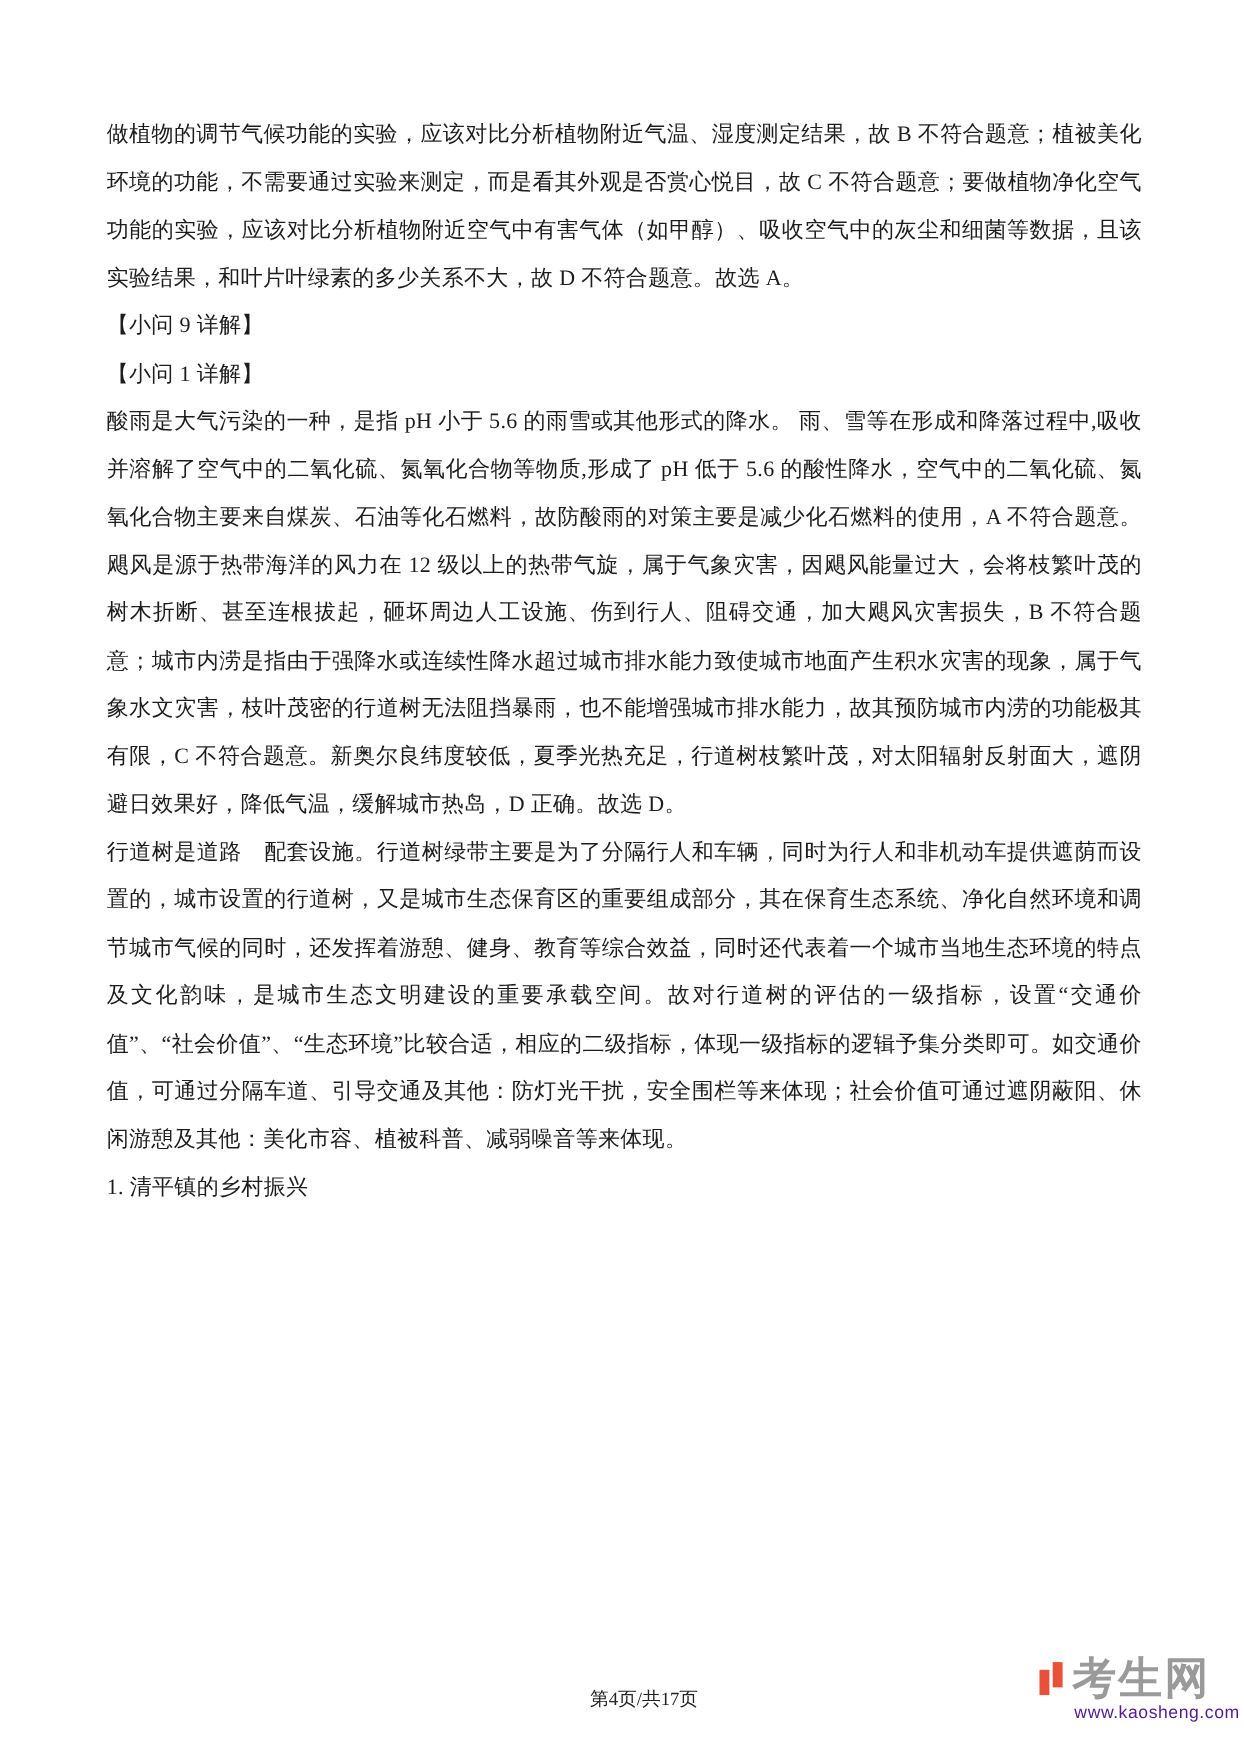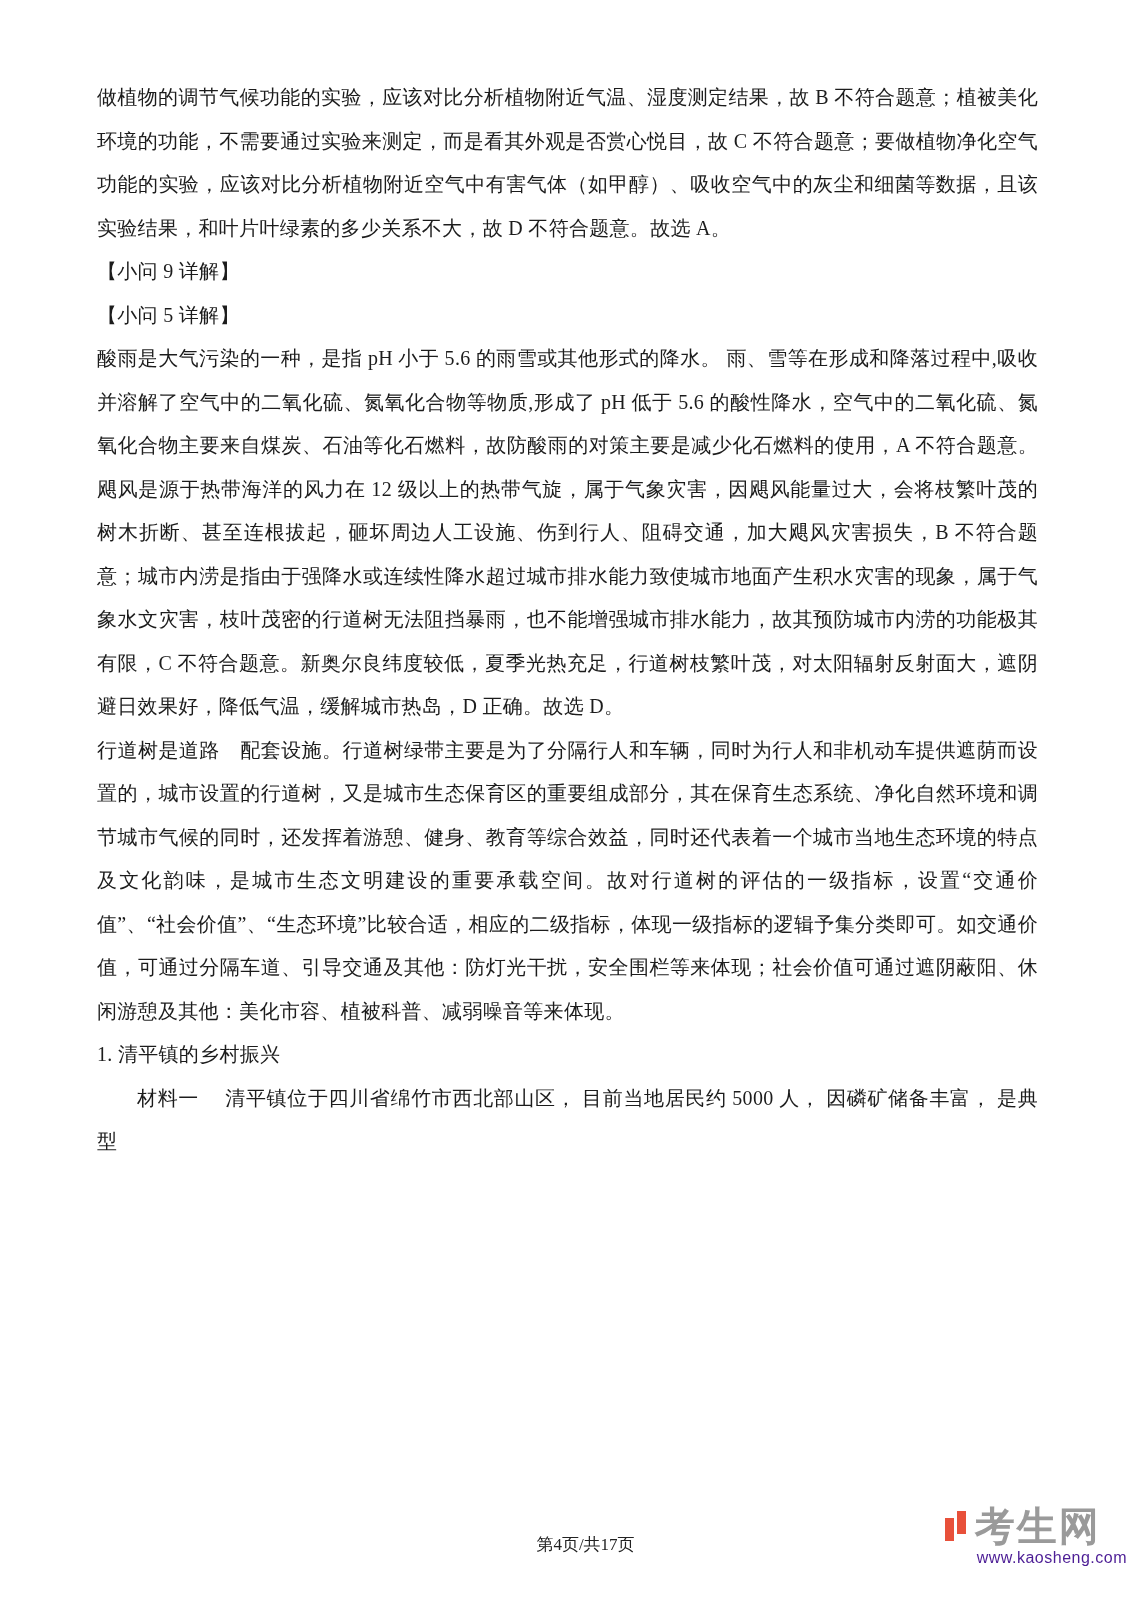--- a/index.html
+++ b/index.html
@@ -8,20 +8,21 @@
     height: 1600px;
     background: #ffffff;
     font-family: "Liberation Serif", "DejaVu Serif", serif;
     color: #1c1c1c;
     position: relative;
     overflow: hidden;
   }
   .page {
     position: absolute;
     inset: 0;
+    margin-top: 25px;
   }
   .content {
     position: absolute;
     left: 97px;
     right: 93px;
     top: 76px;
   }
   .content p {
     margin: 0;
     font-size: 20px;
@@ -102,25 +103,24 @@
   }
 </style>
 </head>
 <body>
 
 <div class="page">
 
   <main class="content">
     <p class="body">做植物的调节气候功能的实验，应该对比分析植物附近气温、湿度测定结果，故 B 不符合题意；植被美化环境的功能，不需要通过实验来测定，而是看其外观是否赏心悦目，故 C 不符合题意；要做植物净化空气功能的实验，应该对比分析植物附近空气中有害气体（如甲醇）、吸收空气中的灰尘和细菌等数据，且该实验结果，和叶片叶绿素的多少关系不大，故 D 不符合题意。故选 A。</p>
     <p class="section-header">【小问 9 详解】</p>
-    <p class="section-header">【小问 5 详解】</p>
+    <p class="section-header">【小问 1 详解】</p>
     <p class="body">酸雨是大气污染的一种，是指 pH 小于 5.6 的雨雪或其他形式的降水。 雨、雪等在形成和降落过程中,吸收并溶解了空气中的二氧化硫、氮氧化合物等物质,形成了 pH 低于 5.6 的酸性降水，空气中的二氧化硫、氮氧化合物主要来自煤炭、石油等化石燃料，故防酸雨的对策主要是减少化石燃料的使用，A 不符合题意。飓风是源于热带海洋的风力在 12 级以上的热带气旋，属于气象灾害，因飓风能量过大，会将枝繁叶茂的树木折断、甚至连根拔起，砸坏周边人工设施、伤到行人、阻碍交通，加大飓风灾害损失，B 不符合题意；城市内涝是指由于强降水或连续性降水超过城市排水能力致使城市地面产生积水灾害的现象，属于气象水文灾害，枝叶茂密的行道树无法阻挡暴雨，也不能增强城市排水能力，故其预防城市内涝的功能极其有限，C 不符合题意。新奥尔良纬度较低，夏季光热充足，行道树枝繁叶茂，对太阳辐射反射面大，遮阴避日效果好，降低气温，缓解城市热岛，D 正确。故选 D。</p>
     <p class="body">行道树是道路　配套设施。行道树绿带主要是为了分隔行人和车辆，同时为行人和非机动车提供遮荫而设置的，城市设置的行道树，又是城市生态保育区的重要组成部分，其在保育生态系统、净化自然环境和调节城市气候的同时，还发挥着游憩、健身、教育等综合效益，同时还代表着一个城市当地生态环境的特点及文化韵味，是城市生态文明建设的重要承载空间。故对行道树的评估的一级指标，设置“交通价值”、“社会价值”、“生态环境”比较合适，相应的二级指标，体现一级指标的逻辑予集分类即可。如交通价值，可通过分隔车道、引导交通及其他：防灯光干扰，安全围栏等来体现；社会价值可通过遮阴蔽阳、休闲游憩及其他：美化市容、植被科普、减弱噪音等来体现。</p>
     <p class="question">1. 清平镇的乡村振兴</p>
-    <p class="material">材料一　 清平镇位于四川省绵竹市西北部山区， 目前当地居民约 5000 人， 因磷矿储备丰富， 是典型</p>
   </main>
 
   <footer class="footer">
     <span>第4页/共17页</span>
   </footer>
 
   <div class="watermark">
     <div class="wm-row">
       <span class="wm-icon"></span>
       <span class="wm-brand">考生网</span>

